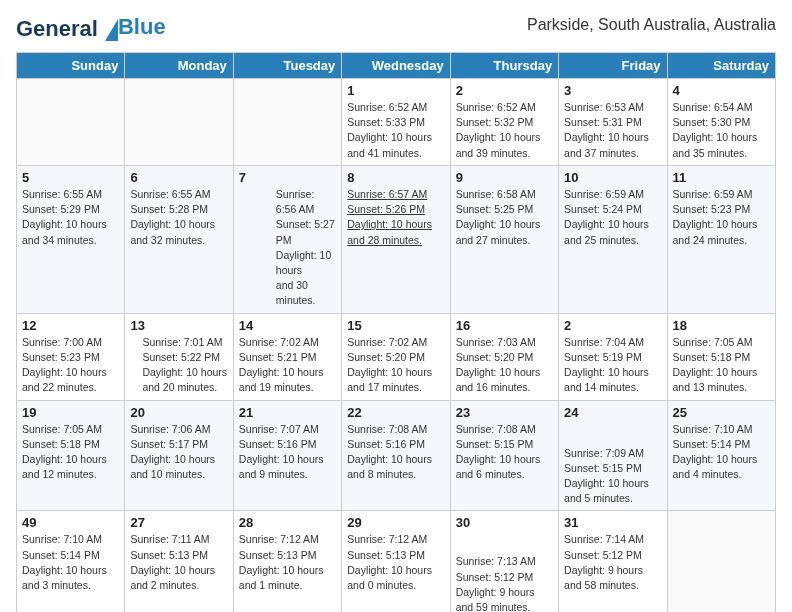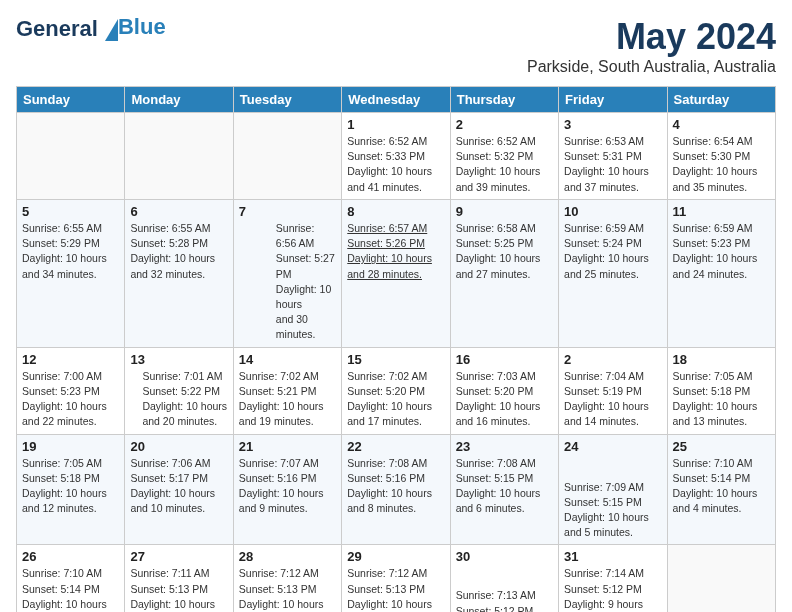--- a/index.html
+++ b/index.html
@@ -41,21 +41,21 @@
     }
     .calendar {
       width: 100%;
       border-collapse: collapse;
       font-size: 11px;
     }
     .calendar thead tr th {
       background: #2980b9;
       color: #fff;
       padding: 5px 6px;
-      text-align: left;
+      text-align: right;
       font-size: 13px;
       border: 1px solid #ccc;
     }
     .calendar tbody tr td {
       vertical-align: top;
       border: 1px solid #ccc;
       padding: 4px 5px;
       width: calc(100% / 7);
       min-height: 70px;
       color: #222;
@@ -90,21 +90,20 @@
   <div class="logo">
     <div class="logo-row">
       <div class="logo-row">
         <span style="font-size:22px;font-weight:bold;color:#1a3a5c;">General</span>
         <span style="display:inline-block;width:0;height:0;border-left:13px solid transparent;border-bottom:22px solid #2980b9;margin-left:3px;margin-top:2px;"></span>
       </div>
     </div>
     <div style="font-size:22px;font-weight:bold;color:#2980b9;margin-top:-4px;">Blue</div>
   </div>
   <div class="title-block">
-    <h1>May 2024</h1>
     <h2>Parkside, South Australia, Australia</h2>
   </div>
 </div>
 
 <table class="calendar">
   <thead>
     <tr>
     <th>Sunday</th>
         <th>Monday</th>
         <th>Tuesday</th>
@@ -296,21 +295,21 @@
         <td>
           <span class="day-num">25</span>
           <div class="day-info" style="white-space: pre-line;">Sunrise: 7:10 AM
 Sunset: 5:14 PM
 Daylight: 10 hours
 and 4 minutes.</div>
         </td>
       </tr>
       <tr>
         <td>
-          <span class="day-num">26</span>
+          <span class="day-num">49</span>
           <div class="day-info" style="white-space: pre-line;">Sunrise: 7:10 AM
 Sunset: 5:14 PM
 Daylight: 10 hours
 and 3 minutes.</div>
         </td>
         <td>
           <span class="day-num">27</span>
           <div class="day-info" style="white-space: pre-line;">Sunrise: 7:11 AM
 Sunset: 5:13 PM
 Daylight: 10 hours

